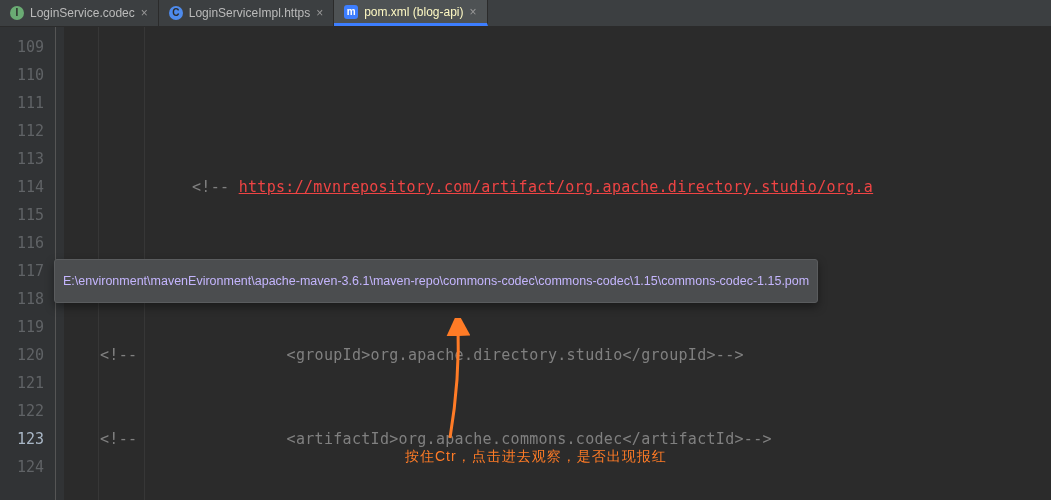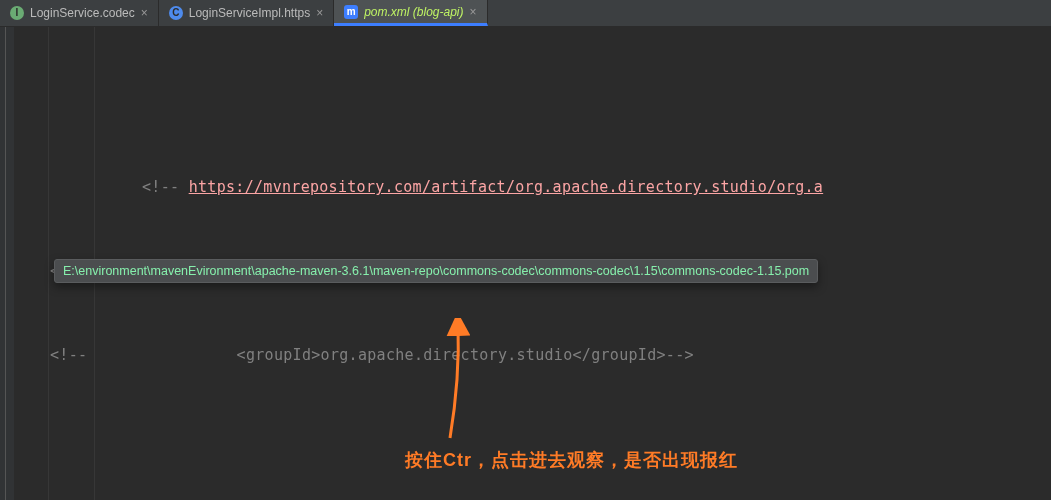--- a/index.html
+++ b/index.html
@@ -29,21 +29,21 @@
     color: #bbb;
     font-family: "Segoe UI", sans-serif;
     font-size: 12px;
     cursor: pointer;
   }
   .tab.active {
     background: #4e5254;
     border-bottom: 3px solid #3d7eff;
     height: 23px;
   }
-  .tab.active .tab-label { color: #bef264; font-style: italic; }
+  .tab.active .tab-label { color: #fef9c3; }
   .tab .icon {
     width: 14px;
     height: 14px;
     border-radius: 50%;
     display: inline-block;
     color: #2b2b2b;
     font-size: 10px;
     line-height: 14px;
     text-align: center;
     font-weight: bold;
@@ -100,49 +100,49 @@
     top:0;
     bottom:0;
     width:1px;
     background:#373737;
   }
   .code .row {
     height: 28px;
     position: relative;
   }
   .cmt { color: #808080; }
-  .link { color: #fca5a5; text-decoration: underline; }
+  .link { color: #ef4444; text-decoration: underline; }
   
   .tooltip-box {
     position: absolute;
     left: 54px;
     top: 259px;
     background: #4b4d4f;
     border: 1px solid #5a5c5e;
     border-radius: 3px;
-    padding: 4px 8px;
+    padding: 14px 8px;
     font-family: "Segoe UI", sans-serif;
     font-size: 12.5px;
-    color: #86efac;
+    color: #c4b5fd;
     box-shadow: 0 4px 10px rgba(0,0,0,.4);
     white-space: nowrap;
   }
   
   .arrow {
     position:absolute;
     pointer-events:none;
   }
   .annot {
     position:absolute;
     left: 405px;
     top: 448px;
     color:#ff7b26;
-    font-weight: bold;
+    font-weight: normal;
     font-family: "Microsoft YaHei","SimHei",sans-serif;
-    font-size: 18px;
+    font-size: 14px;
     letter-spacing:1px;
   }
 </style>
 </head>
 <body>
 
 <div class="tabbar">
   <div class="tab">
     <span class="icon green">I</span>
     <span class="tab-label">LoginService.codec</span>
@@ -154,31 +154,49 @@
     <span class="close">×</span>
   </div>
   <div class="tab active">
     <span class="icon m">m</span>
     <span class="tab-label">pom.xml (blog-api)</span>
     <span class="close">×</span>
   </div>
 </div>
 
 <div class="editor">
+  <div class="gutter" id="gutter">
+      <div class="ln">109</div>
+      <div class="ln">110</div>
+      <div class="ln">111</div>
+      <div class="ln">112</div>
+      <div class="ln">113</div>
+      <div class="ln">114</div>
+      <div class="ln">115</div>
+      <div class="ln">116</div>
+      <div class="ln">117</div>
+      <div class="ln">118</div>
+      <div class="ln">119</div>
+      <div class="ln">120</div>
+      <div class="ln">121</div>
+      <div class="ln">122</div>
+      <div class="ln active">123</div>
+      <div class="ln">124</div>
+    </div>
   <div class="fold-col">
       <div class="vline"></div>
     </div>
   <div class="code" id="code">
     <div class="indent-guide" style="left:34px"></div>
     <div class="indent-guide" style="left:80px"></div>
 
     <div class="row"><span style="padding-left:128px"></span><span class="cmt">&lt;!-- </span><span class="link">https://mvnrepository.com/artifact/org.apache.directory.studio/org.a</span></div>
     <div class="row"><span style="padding-left:36px"></span><span class="cmt">&lt;!--            &lt;dependency&gt;--&gt;</span></div>
     <div class="row"><span style="padding-left:36px"></span><span class="cmt">&lt;!--                &lt;groupId&gt;org.apache.directory.studio&lt;/groupId&gt;--&gt;</span></div>
-    <div class="row"><span style="padding-left:36px"></span></div>
+    <div class="row"><span style="padding-left:36px"></span><span class="cmt">&lt;!--                &lt;artifactId&gt;org.apache.commons.codec&lt;/artifactId&gt;--&gt;</span></div>
     
     
     
     
     
     
     
     
     
     

